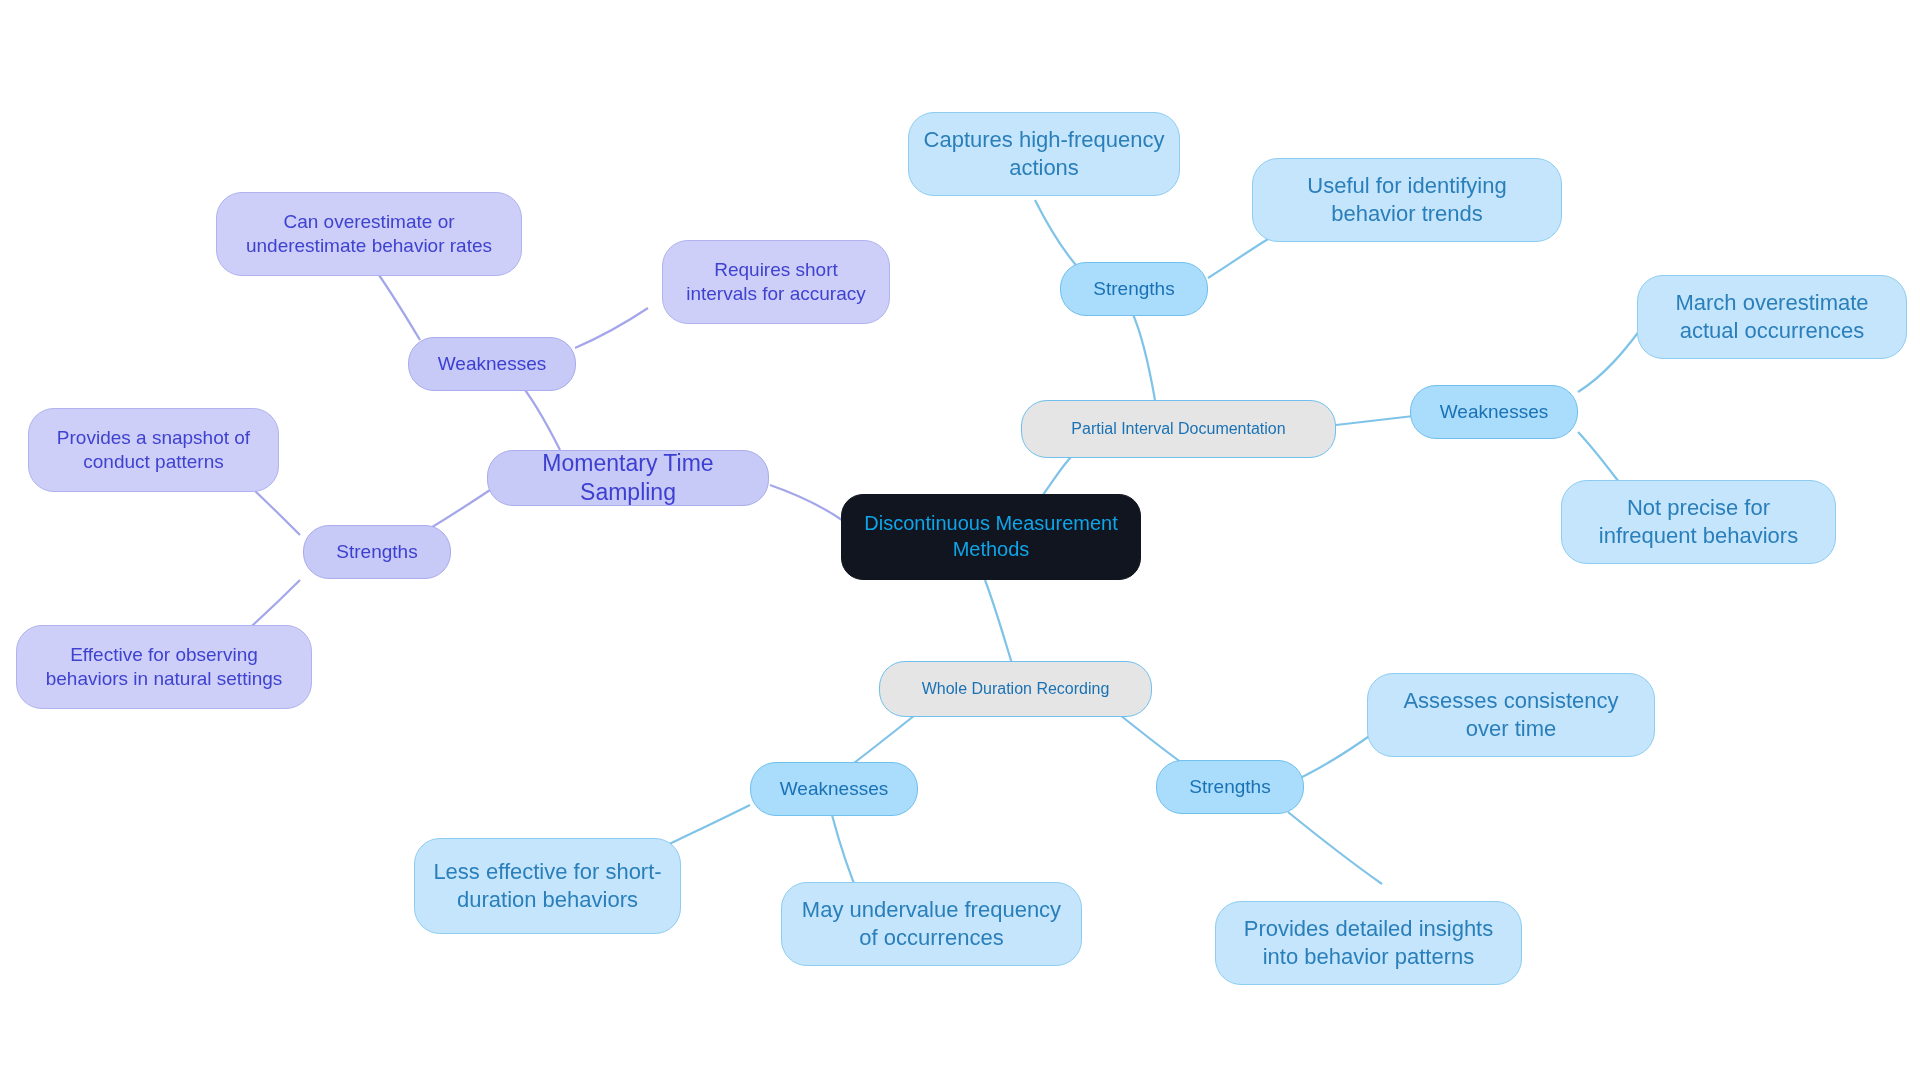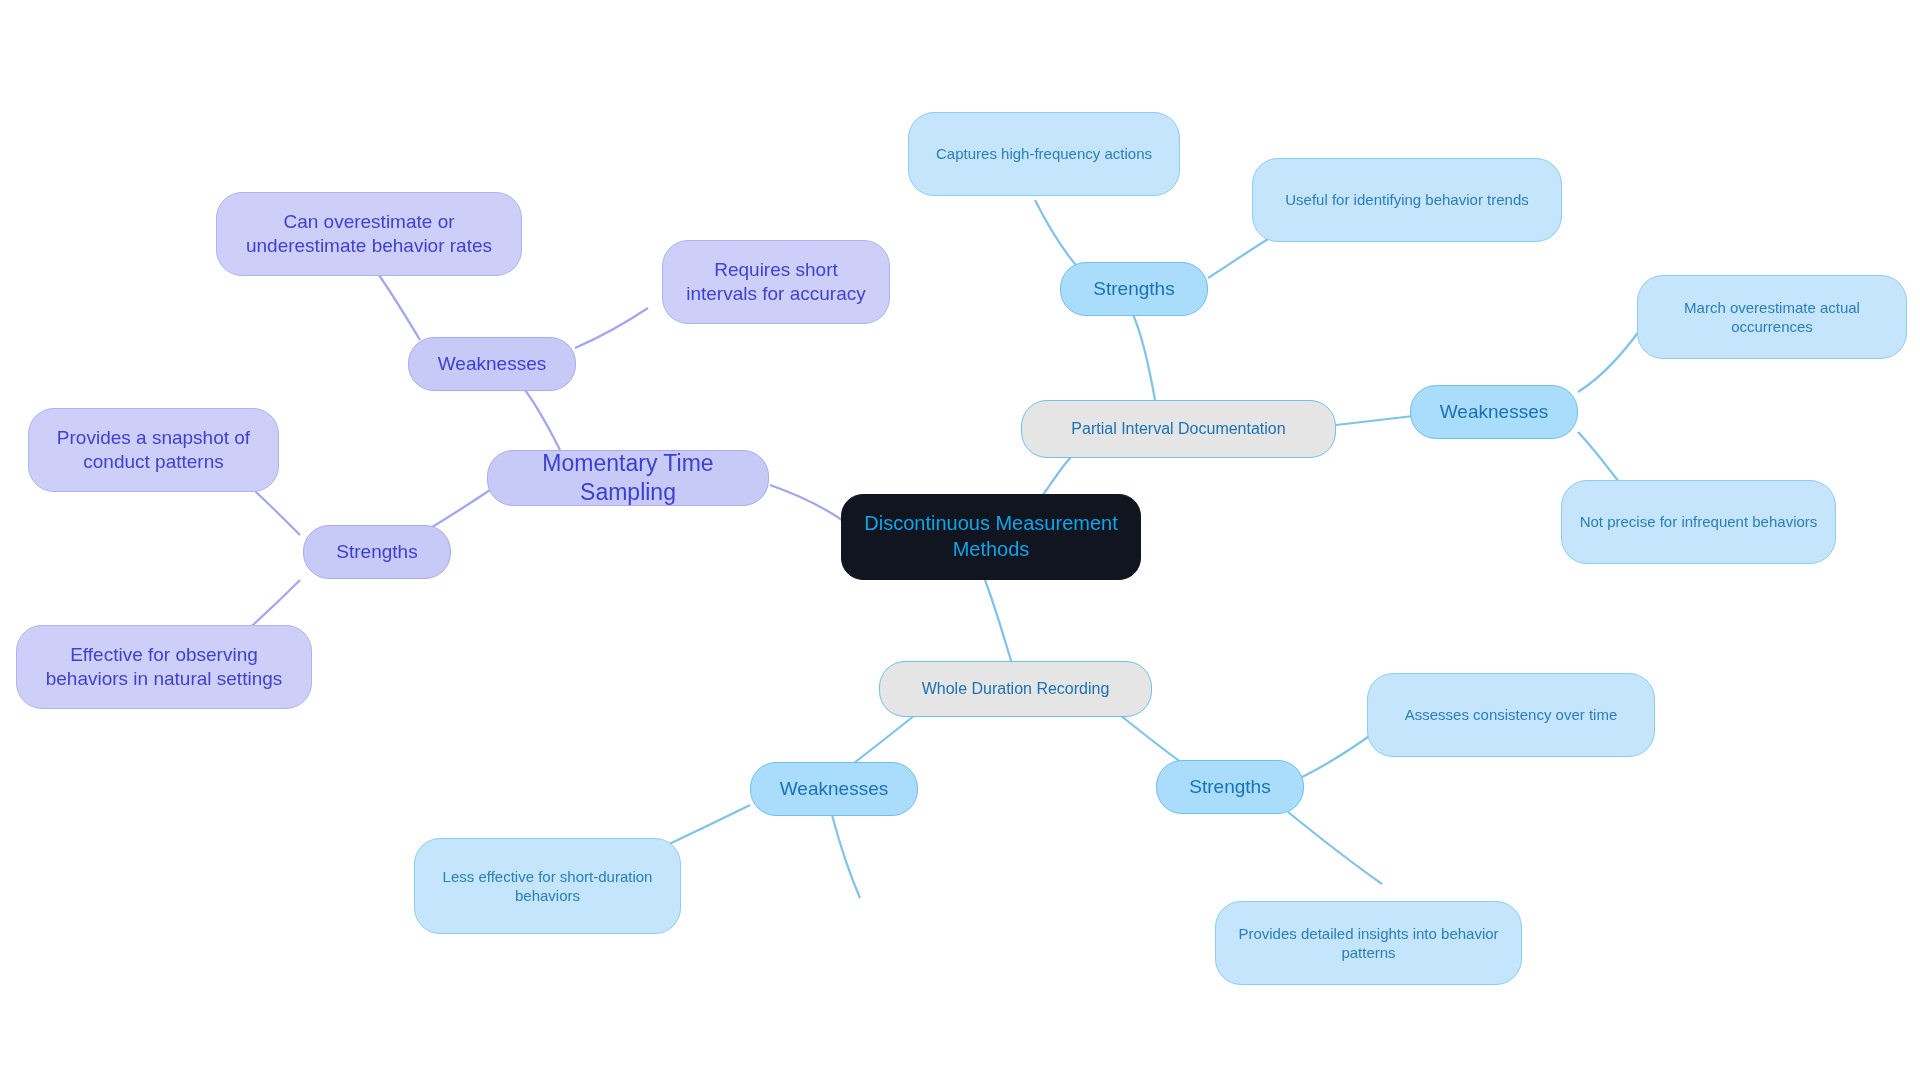--- a/index.html
+++ b/index.html
@@ -53,21 +53,21 @@
   .node-blue-level2 {
     background: #aadcfb;
     border: 1.4px solid #6fc0ee;
     color: #1a72b5;
     font-size: 19px;
   }
   .node-blue-leaf {
     background: #c4e5fb;
     border: 1.4px solid #8dcdf2;
     color: #2a7fba;
-    font-size: 15px;
+    font-size: 22px;
   }
   .node-purple-branch {
     background: #c7c9f7;
     border: 1.4px solid #a9aced;
     color: #3c3fd0;
     font-size: 23px;
   }
   .node-purple-level2 {
     background: #c7c9f7;
     border: 1.4px solid #a9aced;
@@ -166,14 +166,15 @@
   <div class="node node-blue-level2" style="left:1156px; top:760px; width:148px; height:54px;">Strengths</div>
 
   <div class="node node-blue-level2" style="left:750px; top:762px; width:168px; height:54px;">Weaknesses</div>
 
   <div class="node node-blue-leaf" style="left:1367px; top:673px; width:288px; height:84px;">Assesses consistency over time</div>
 
   <div class="node node-blue-leaf" style="left:1215px; top:869px; width:307px; height:84px;margin-top:32px;">Provides detailed insights into behavior patterns</div>
 
   <div class="node node-blue-leaf" style="left:414px; top:838px; width:267px; height:96px;">Less effective for short-duration behaviors</div>
 
+  <div class="node node-blue-leaf" style="left:781px; top:882px; width:301px; height:84px;">May undervalue frequency of occurrences</div>
 
 </div>
 
 </body></html>

